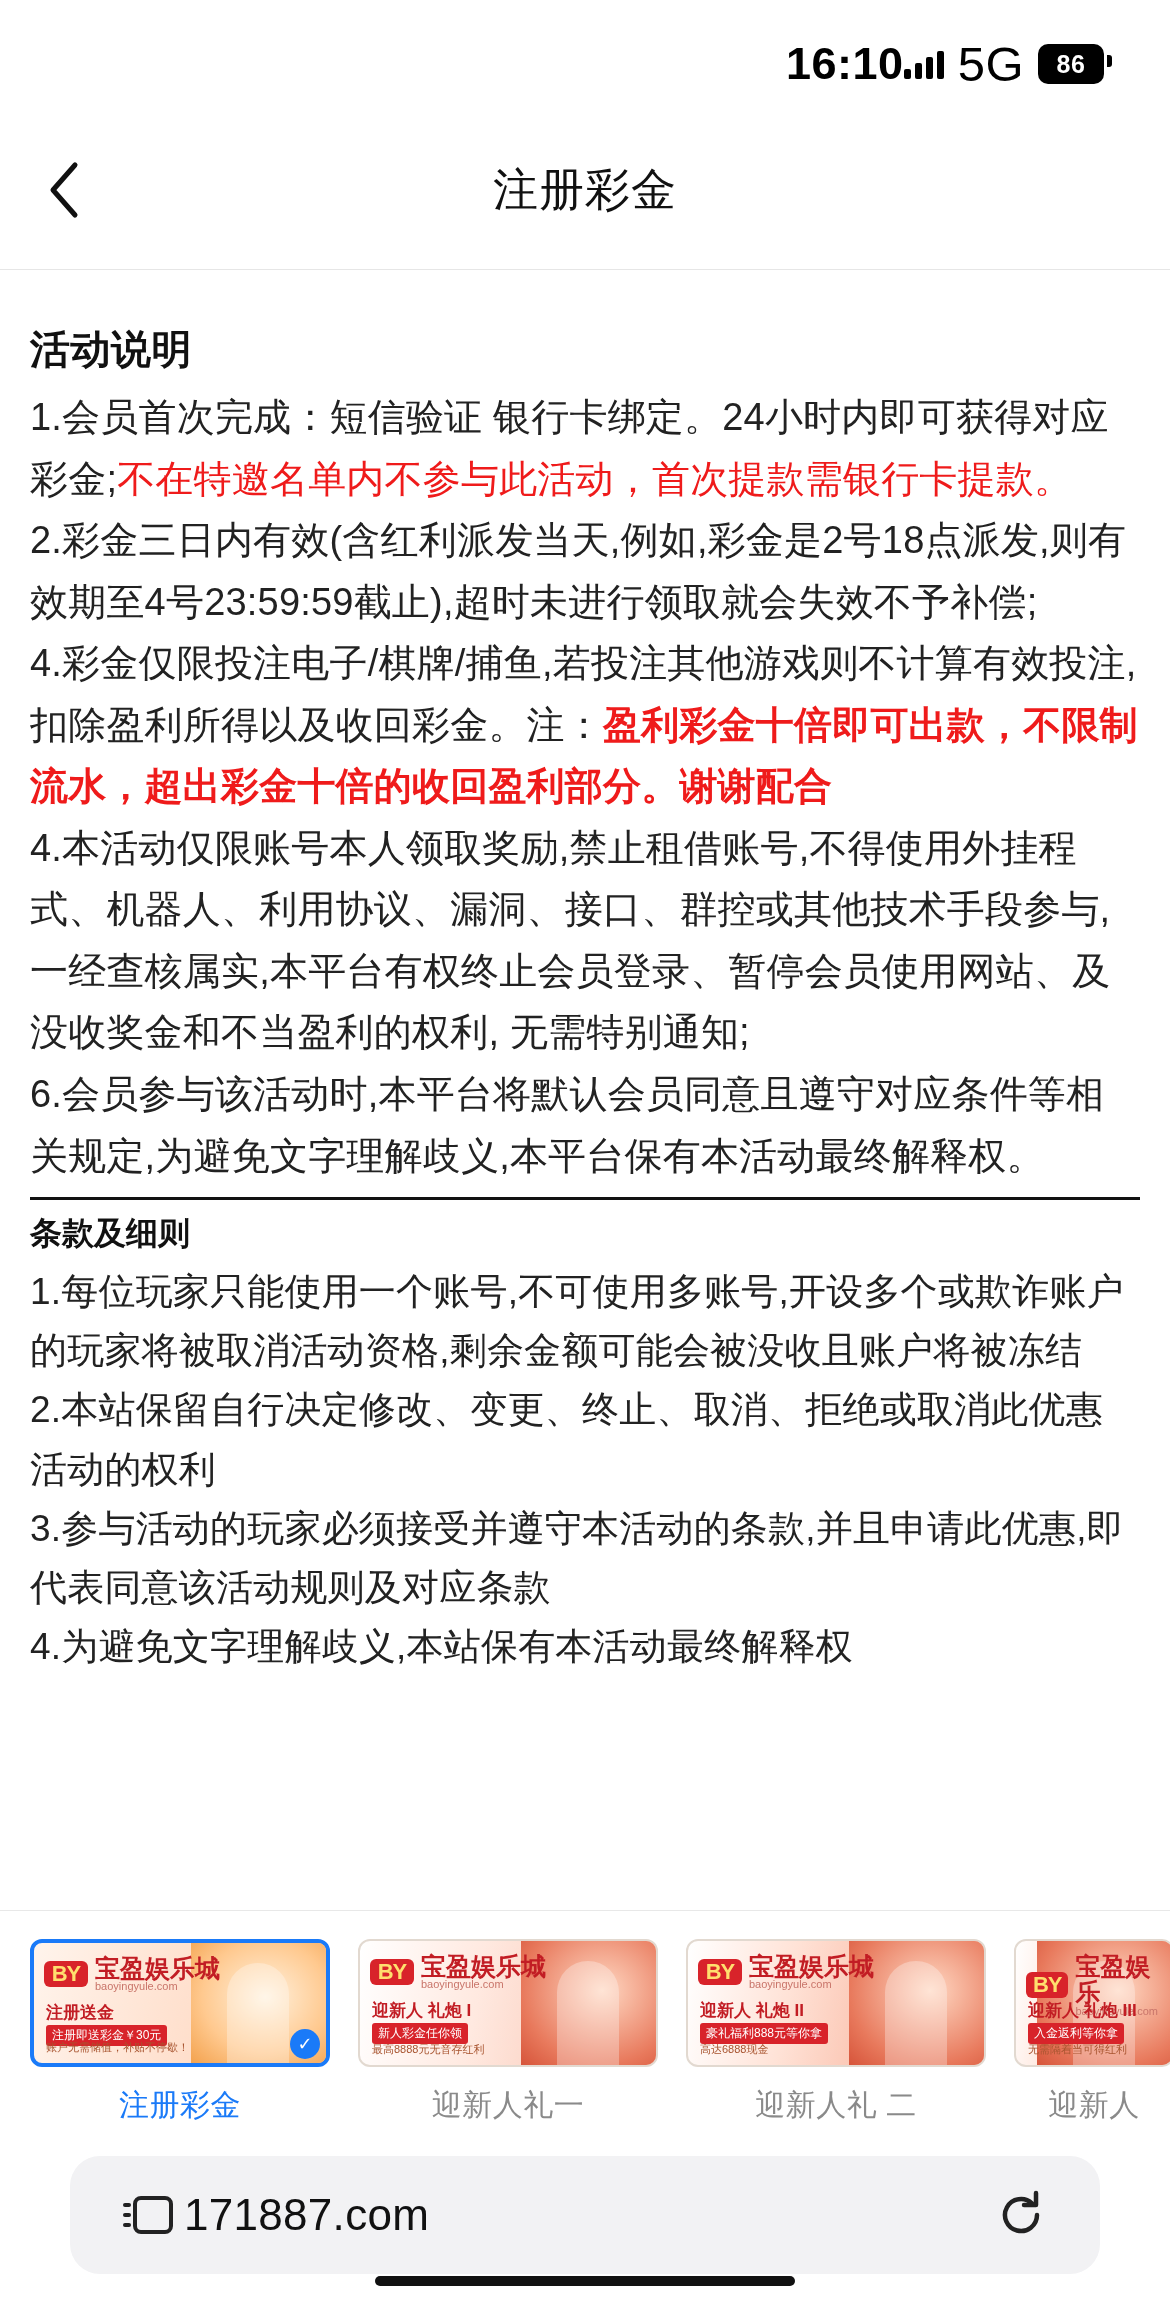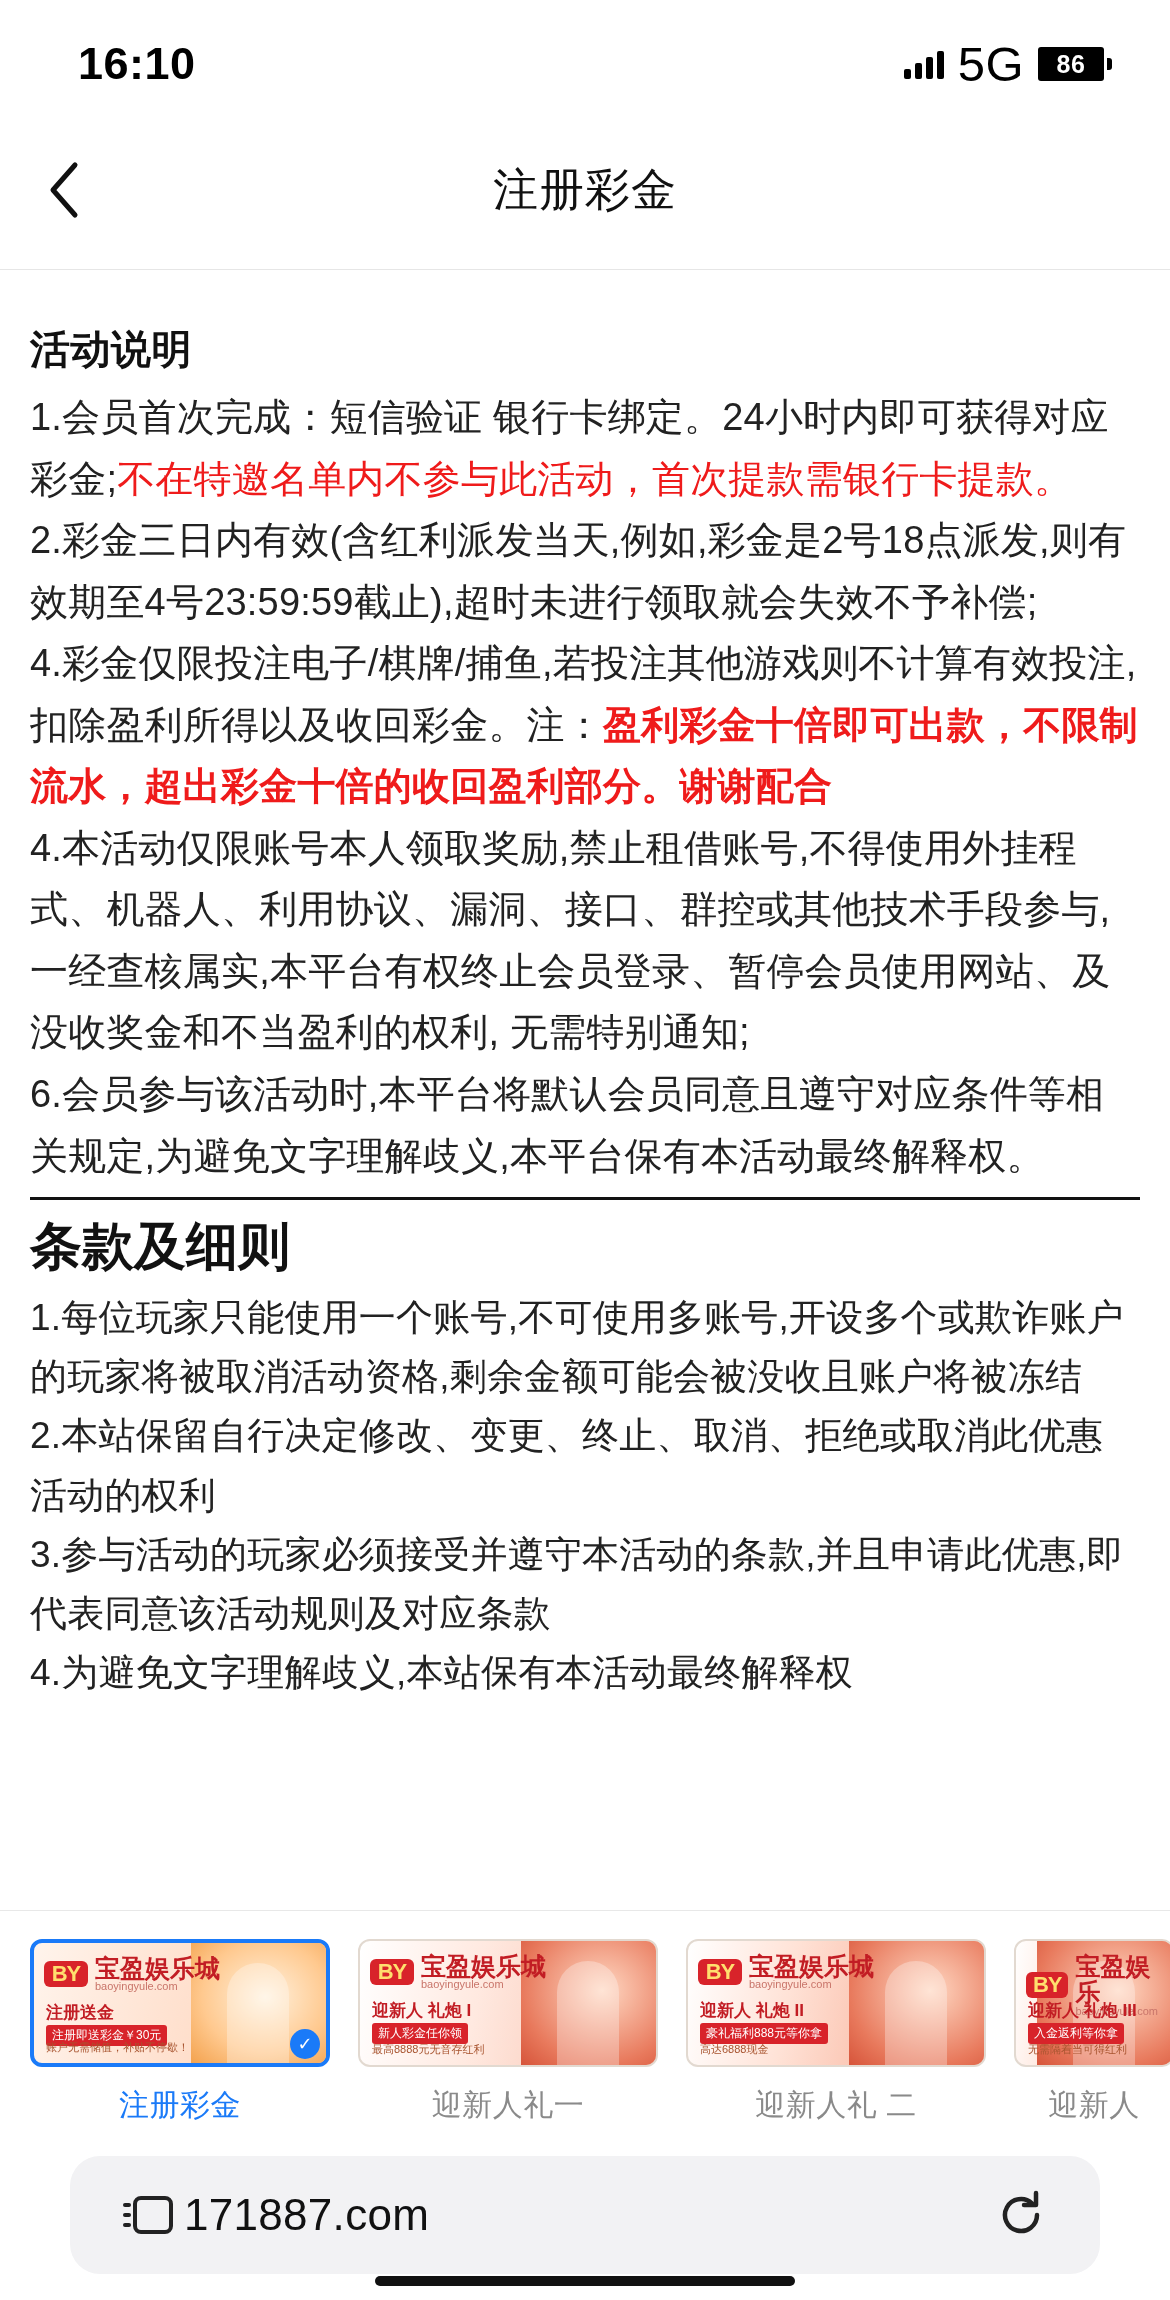--- a/index.html
+++ b/index.html
@@ -15,22 +15,23 @@
     background: #ffffff;
     display: flex; flex-direction: column;
   }
 
   
   .status-bar {
     height: 110px;
     flex: 0 0 110px;
     display: flex;
     align-items: center;
-    justify-content: space-between;
+    justify-content: flex-end;
     padding: 18px 66px 0 78px;
+    margin-left: 32px;
   }
   .status-time {
     font-size: 45px;
     font-weight: 600;
     letter-spacing: 0.5px;
     color: #000;
   }
   .status-right {
     display: flex;
     align-items: center;
@@ -38,23 +39,23 @@
   }
   .signal-bars { display: flex; align-items: flex-end; gap: 4px; height: 30px; }
   .signal-bars i { display:block; width: 7px; background:#000; border-radius: 2px; }
   .signal-bars i:nth-child(1){height:10px;}
   .signal-bars i:nth-child(2){height:16px;}
   .signal-bars i:nth-child(3){height:22px;}
   .signal-bars i:nth-child(4){height:28px;}
   .net-label { font-size: 49px; font-weight: 500; color: #000; letter-spacing: 0.5px; }
   .battery {
     position: relative;
-    width: 66px; height: 34px;
+    width: 66px; height: 40px;
     background: #000;
-    border-radius: 3px;
+    border-radius: 10px;
     display: flex; align-items: center; justify-content: center;
   }
   .battery span { color: #fff; font-size: 25px; font-weight: 700; letter-spacing:0.5px;}
   .battery:after{
     content:""; position:absolute; right:-8px; top:11px;
     width:5px; height:12px; background:#000; border-radius:0 3px 3px 0;
   }
 
   
   .nav-bar {
@@ -103,21 +104,21 @@
     text-align: left;
   }
   .para .red { color: #ef1b1b; }
   .para .red-b { color: #ef1b1b; font-weight: 600; }
   .divider {
     border: none;
     border-top: 3px solid #111;
     margin: 10px 0 12px 0;
   }
   .terms-title {
-    font-size: 52px;
+    font-size: 32px;
     font-weight: 700;
     color: #111;
     margin-bottom: 6px;
   }
   .terms .para { font-size: 37px; line-height: 1.60; }
 
   
   .promo-strip {
     flex: 0 0 auto;
     border-top: 1px solid #e8e8e8;

